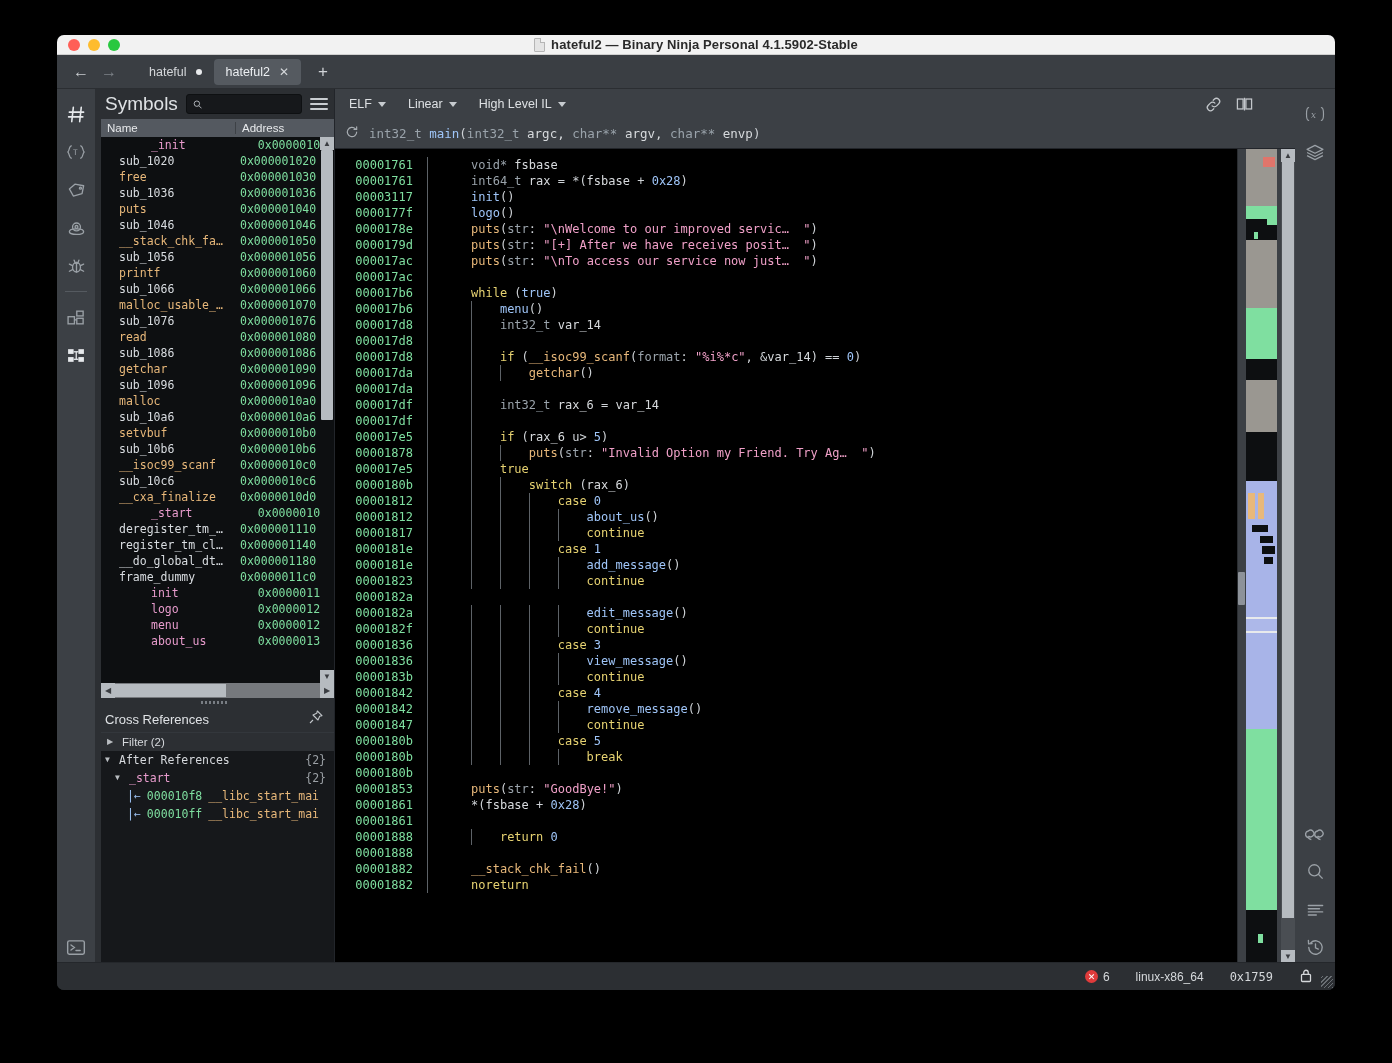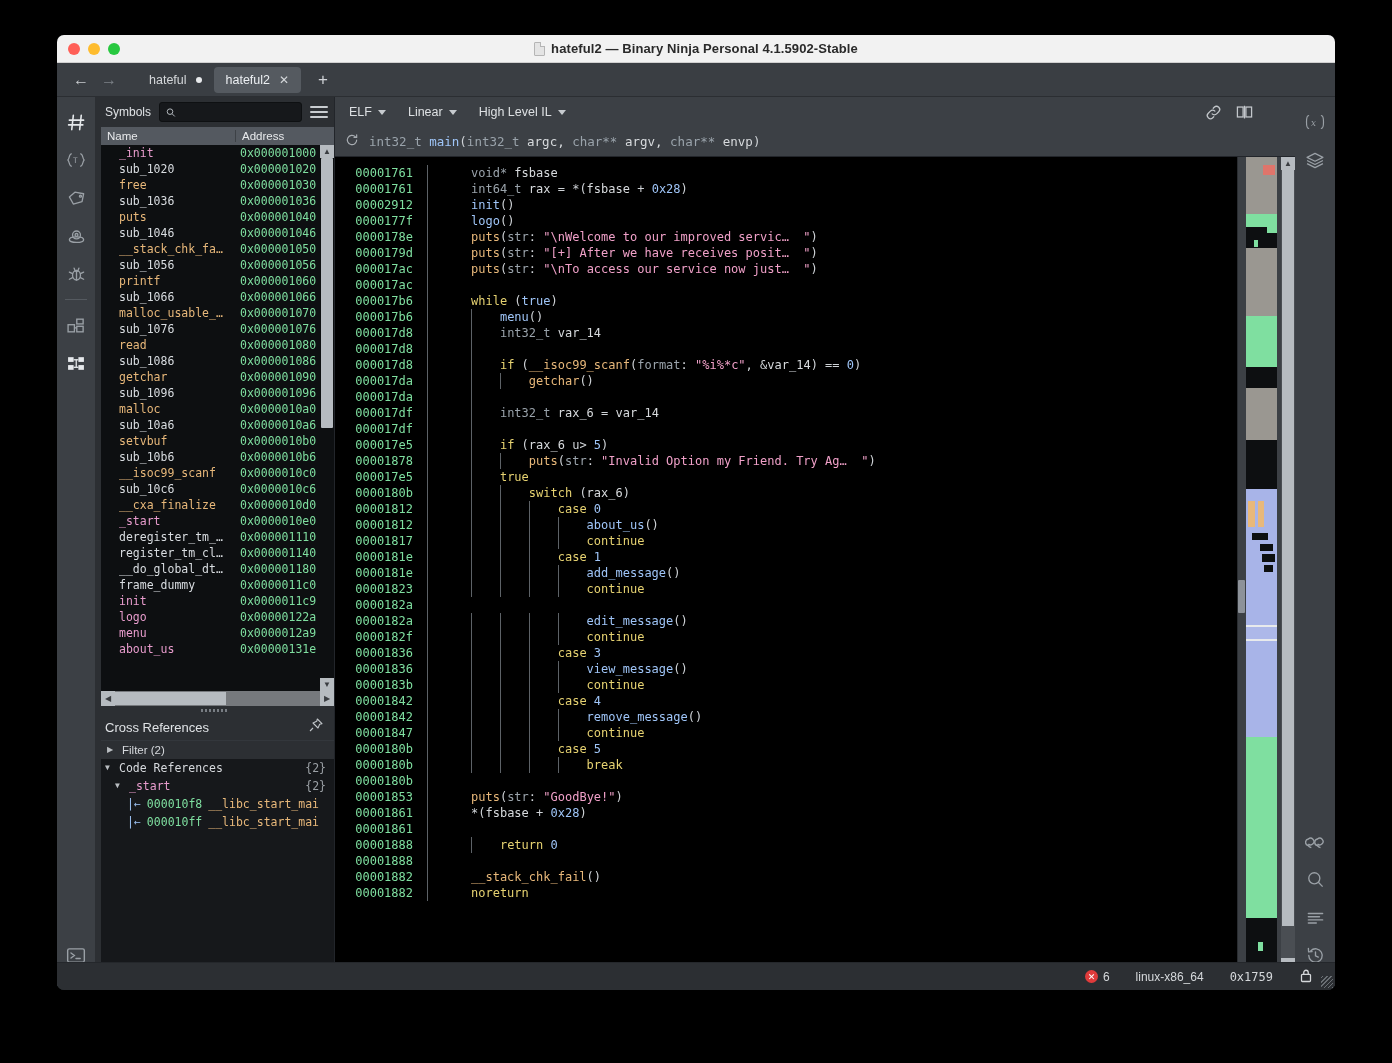--- a/index.html
+++ b/index.html
@@ -18,21 +18,21 @@
     width: 1278px; height: 955px;
     background: #2c2f33;
     border-radius: 7px;
     overflow: hidden;
     box-shadow: 0 12px 40px rgba(0,0,0,0.8);
   }
 
   
   #titlebar {
     position: relative;
-    height: 28px;
+    height: 20px;
     background: #f2f2f2;
     border-bottom: 1px solid #d0d0d0;
     display: flex;
     align-items: center;
   }
   .traffic {
     display: flex; gap: 8px;
     margin-left: 11px;
   }
   .dot { width: 12px; height: 12px; border-radius: 50%; }
@@ -135,21 +135,21 @@
     display: flex; flex-direction: column;
     border-right: 1px solid #22252a;
   }
   .panel-header {
     height: 30px;
     display: flex; align-items: center;
     padding: 0 6px 0 10px;
     gap: 8px;
     background: #2c2f33;
   }
-  .panel-title { font-size: 12px; color: #dfe2e5; white-space: nowrap; }
+  .panel-title { font-size: 19px; color: #dfe2e5; white-space: nowrap; }
   .search-box {
     flex: 1;
     height: 20px;
     background: #16181b;
     border: 1px solid #0e1012;
     border-radius: 3px;
     display: flex; align-items: center;
     padding: 0 6px;
     gap: 5px;
   }
@@ -199,21 +199,21 @@
     line-height: 16px;
     white-space: nowrap;
   }
   .sym-row .nm {
     width: 135px; padding-left: 18px; overflow: hidden;
     text-overflow: ellipsis;
   }
   .sym-row .ad { flex: 1; padding-left: 4px; color: #7fdfa0; }
   .nm.t-import { color: #e8b87a; }
   .nm.t-sub    { color: #d9dde1; }
-  .nm.t-func   { color: #e89ccd; }
+  .nm.t-func   { color: #e89ccd; margin-left: 32px; }
 
   
   .vscroll {
     position: absolute; right: 0; top: 0; bottom: 0;
     width: 14px; background: #b6bbc0;
     display: flex; flex-direction: column; align-items: center;
   }
   .vscroll .arrow {
     width: 14px; height: 13px; background: #b6bbc0;
     color: #3a3d41; font-size: 8px;
@@ -739,21 +739,21 @@
             </svg>
           </span>
         </div>
         <div id="xref-body">
           <div class="xr-row filter">
             <span class="caret">▶</span>
             <span>Filter (2)</span>
           </div>
           <div class="xr-row section">
             <span class="caret">▼</span>
-            <span>Code References</span>
+            <span>After References</span>
             <span class="count">{2}</span>
           </div>
           <div class="xr-row node">
             <span class="caret">▼</span>
             <span>_start</span>
             <span class="count">{2}</span>
           </div>
           <div class="xr-row leaf">
             <span class="arrow-in">|←</span>
             <span class="xr-addr">000010f8</span>
@@ -818,21 +818,21 @@
           </svg>
         </span>
         <span class="sig" id="func-sig"><span class="k-type">int32_t </span><span class="k-fn">main</span><span class="k-plain">(</span><span class="k-type">int32_t</span><span class="k-var"> argc, </span><span class="k-type">char**</span><span class="k-var"> argv, </span><span class="k-type">char**</span><span class="k-var"> envp</span><span class="k-plain">)</span></span>
       </div>
 
       <div id="code-area">
         <div id="code-scroll">
           <div id="code-lines">
               <div class="cline"><div class="addr">00001761</div><div class="gutter"></div><div class="ctext"><span class="k-type">void* </span><span class="k-var">fsbase</span></div></div>
               <div class="cline"><div class="addr">00001761</div><div class="gutter"></div><div class="ctext"><span class="k-type">int64_t </span><span class="k-var">rax</span><span class="k-plain"> = *(</span><span class="k-var">fsbase</span><span class="k-plain"> + </span><span class="k-num">0x28</span><span class="k-plain">)</span></div></div>
-              <div class="cline"><div class="addr">00002912</div><div class="gutter"></div><div class="ctext"><span class="k-fn">init</span><span class="k-plain">()</span></div></div>
+              <div class="cline"><div class="addr">00003117</div><div class="gutter"></div><div class="ctext"><span class="k-fn">init</span><span class="k-plain">()</span></div></div>
               <div class="cline"><div class="addr">0000177f</div><div class="gutter"></div><div class="ctext"><span class="k-fn">logo</span><span class="k-plain">()</span></div></div>
               <div class="cline"><div class="addr">0000178e</div><div class="gutter"></div><div class="ctext"><span class="k-imp">puts</span><span class="k-plain">(</span><span class="k-arg">str</span><span class="k-plain">: </span><span class="k-str">"\nWelcome to our improved servic…  "</span><span class="k-plain">)</span></div></div>
               <div class="cline"><div class="addr">0000179d</div><div class="gutter"></div><div class="ctext"><span class="k-imp">puts</span><span class="k-plain">(</span><span class="k-arg">str</span><span class="k-plain">: </span><span class="k-str">"[+] After we have receives posit…  "</span><span class="k-plain">)</span></div></div>
               <div class="cline"><div class="addr">000017ac</div><div class="gutter"></div><div class="ctext"><span class="k-imp">puts</span><span class="k-plain">(</span><span class="k-arg">str</span><span class="k-plain">: </span><span class="k-str">"\nTo access our service now just…  "</span><span class="k-plain">)</span></div></div>
               <div class="cline"><div class="addr">000017ac</div><div class="gutter"></div><div class="ctext"></div></div>
               <div class="cline"><div class="addr">000017b6</div><div class="gutter"></div><div class="ctext"><span class="k-kw">while</span><span class="k-plain"> (</span><span class="k-true">true</span><span class="k-plain">)</span></div></div>
               <div class="cline"><div class="addr">000017b6</div><div class="gutter"></div><div class="ctext"><span class="guide" style="left: 8px;"></span><span class="k-plain">    </span><span class="k-fn">menu</span><span class="k-plain">()</span></div></div>
               <div class="cline"><div class="addr">000017d8</div><div class="gutter"></div><div class="ctext"><span class="guide" style="left: 8px;"></span><span class="k-plain">    </span><span class="k-type">int32_t </span><span class="k-var">var_14</span></div></div>
               <div class="cline"><div class="addr">000017d8</div><div class="gutter"></div><div class="ctext"><span class="guide" style="left: 8px;"></span></div></div>
               <div class="cline"><div class="addr">000017d8</div><div class="gutter"></div><div class="ctext"><span class="guide" style="left: 8px;"></span><span class="k-plain">    </span><span class="k-kw">if</span><span class="k-plain"> (</span><span class="k-imp">__isoc99_scanf</span><span class="k-plain">(</span><span class="k-arg">format</span><span class="k-plain">: </span><span class="k-str">"%i%*c"</span><span class="k-plain">, &amp;</span><span class="k-var">var_14</span><span class="k-plain">) == </span><span class="k-num">0</span><span class="k-plain">)</span></div></div>

